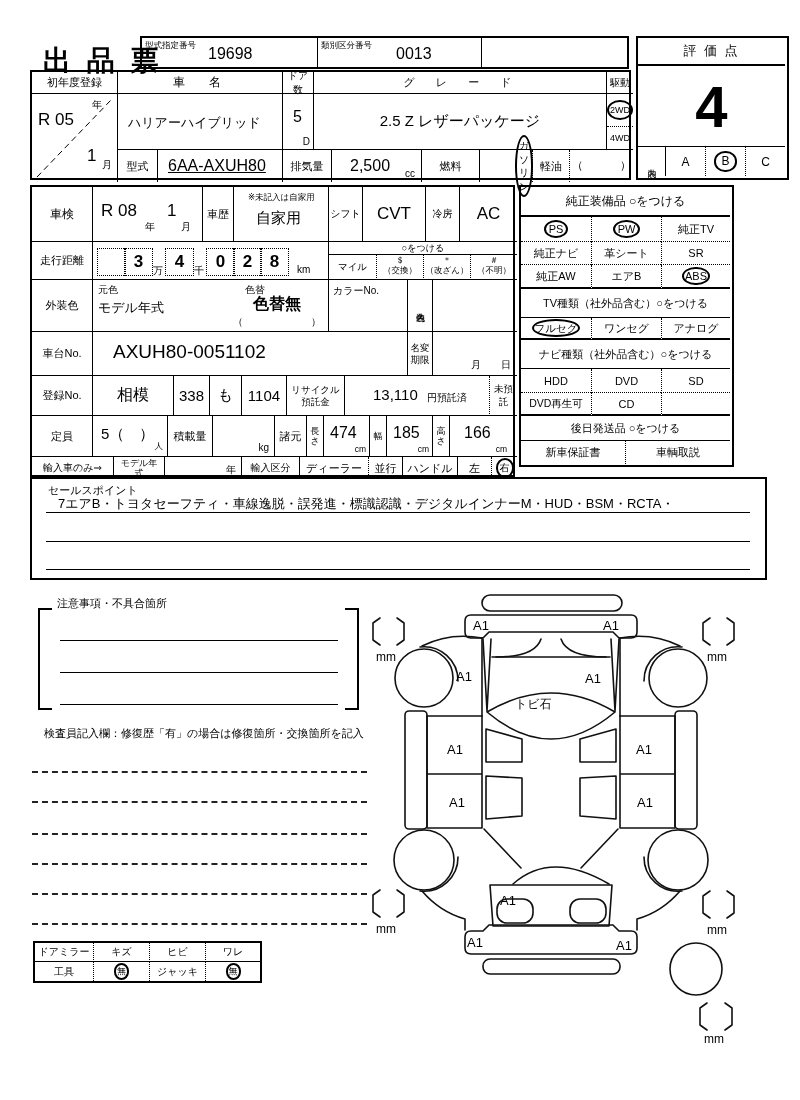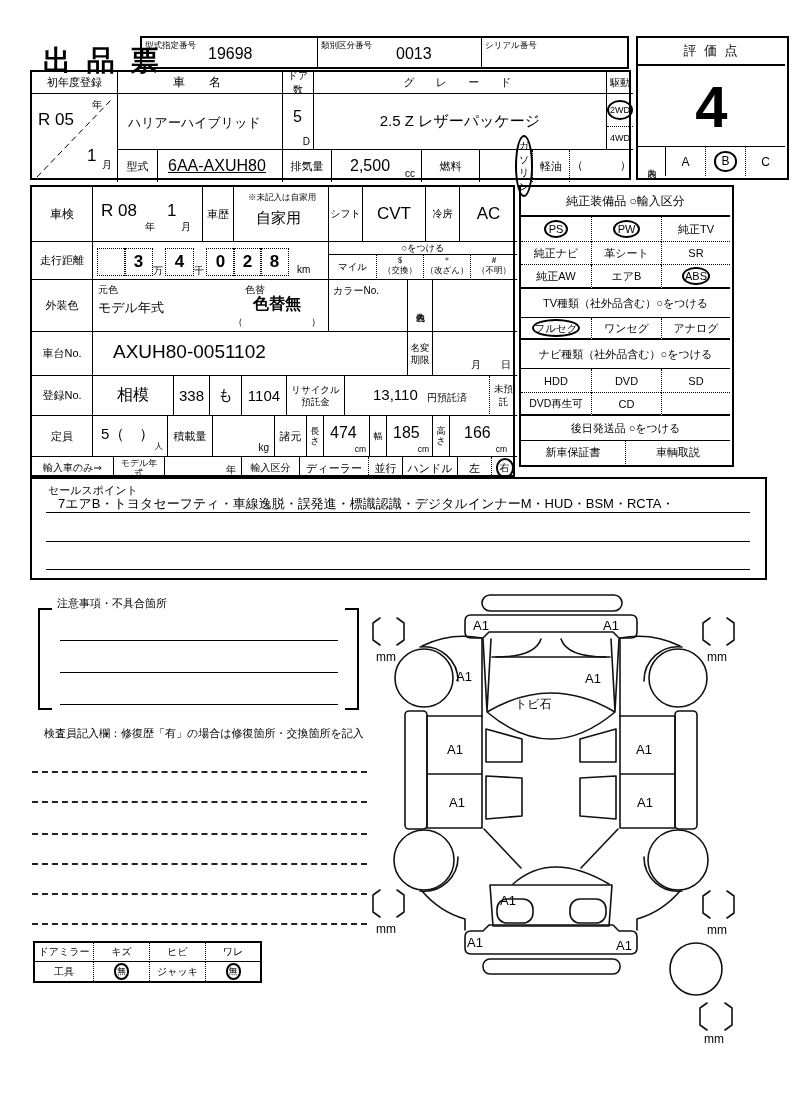--- a/index.html
+++ b/index.html
@@ -31,23 +31,20 @@
 
   <div class="c box" style="left:140px;top:36px;width:489px;height:33px;">
     <div class="c bR" style="left:0;top:0;width:176px;height:100%;">
       <span class="c tiny" style="left:3px;top:2px;">型式指定番号</span>
       <span class="c" style="left:66px;top:7px;font-size:16px;">19698</span>
     </div>
     <div class="c bR" style="left:176px;top:0;width:164px;height:100%;">
       <span class="c tiny" style="left:3px;top:2px;">類別区分番号</span>
       <span class="c" style="left:78px;top:7px;font-size:16px;">0013</span>
     </div>
-    <div class="c" style="left:340px;top:0;width:146px;height:100%;">
-      <span class="c tiny" style="left:3px;top:2px;">シリアル番号</span>
-    </div>
   </div>
 
   <div class="c box" style="left:30px;top:70px;width:601px;height:110px;">
 
     <div class="c bR bB ctr" style="left:0;top:0;width:86px;height:22px;font-size:11px;">初年度登録</div>
     <div class="c bR bB ctr" style="left:86px;top:0;width:165px;height:22px;font-size:12px;letter-spacing:6px;">車　名</div>
     <div class="c bR bB ctr" style="left:251px;top:0;width:31px;height:22px;font-size:10px;">ドア数</div>
     <div class="c bR bB ctr" style="left:282px;top:0;width:293px;height:22px;font-size:11px;letter-spacing:5px;">グ　レ　ー　ド</div>
     <div class="c bB ctr" style="left:575px;top:0;width:26px;height:22px;font-size:10px;">駆動</div>
 
@@ -110,21 +107,21 @@
   <div class="c box" style="left:30px;top:185px;width:485px;height:292px;">
 
     <div class="c bR bB ctr" style="left:0;top:0;width:61px;height:55px;font-size:12px;">車検</div>
     <div class="c bR bB" style="left:61px;top:0;width:110px;height:55px;">
       <span class="c" style="left:8px;top:14px;font-size:17px;">R 08</span>
       <span class="c lbl" style="left:52px;top:33px;">年</span>
       <span class="c" style="left:74px;top:14px;font-size:17px;">1</span>
       <span class="c lbl" style="left:88px;top:33px;">月</span>
     </div>
     <div class="c bR bB ctr" style="left:171px;top:0;width:31px;height:55px;font-size:11px;">車歴</div>
-    <div class="c bR bB" style="left:202px;top:0;width:95px;height:55px;font-family:Liberation Serif, serif;">
+    <div class="c bR bB" style="left:202px;top:0;width:95px;height:55px;">
       <span class="c tiny" style="left:14px;top:5px;">※未記入は自家用</span>
       <span class="c" style="left:22px;top:22px;font-size:15px;">自家用</span>
     </div>
     <div class="c bR bB ctr" style="left:297px;top:0;width:34px;height:55px;font-size:10px;">シフト</div>
     <div class="c bR bB ctr" style="left:331px;top:0;width:63px;height:55px;font-size:17px;">CVT</div>
     <div class="c bR bB ctr" style="left:394px;top:0;width:34px;height:55px;font-size:10px;">冷房</div>
     <div class="c bB ctr" style="left:428px;top:0;width:57px;height:55px;font-size:17px;">AC</div>
 
     <div class="c bR bB ctr" style="left:0;top:55px;width:61px;height:38px;font-size:11px;">走行距離</div>
     <div class="c bR bB" style="left:61px;top:55px;width:236px;height:38px;">
@@ -234,21 +231,21 @@
 
   <div class="c box" style="left:30px;top:477px;width:737px;height:103px;">
     <span class="c" style="left:16px;top:4px;font-size:11px;">セールスポイント</span>
     <span class="c" style="left:26px;top:16px;font-size:13px;">7エアB・トヨタセーフティ・車線逸脱・誤発進・標識認識・デジタルインナーM・HUD・BSM・RCTA・</span>
     <div class="hline" style="left:14px;top:33px;width:704px;"></div>
     <div class="hline" style="left:14px;top:62px;width:704px;"></div>
     <div class="hline" style="left:14px;top:90px;width:704px;"></div>
   </div>
 
   <div class="c box" style="left:519px;top:185px;width:215px;height:282px;">
-    <div class="c bB2 ctr" style="left:0;top:0;width:209px;height:30px;font-size:12px;">純正装備品 ○輸入区分</div>
+    <div class="c bB2 ctr" style="left:0;top:0;width:209px;height:30px;font-size:12px;">純正装備品 ○をつける</div>
     <div class="c dB ctr" style="left:0;top:30px;width:70px;height:25px;">
         <span class="circ" style="font-size:11px;">PS</span>
       </div>
     <div class="c dL dB ctr" style="left:70px;top:30px;width:70px;height:25px;">
         <span class="circ" style="font-size:11px;">PW</span>
       </div>
     <div class="c dL dB ctr" style="left:140px;top:30px;width:69px;height:25px;font-size:11px;">純正TV</div>
     <div class="c dB ctr" style="left:0;top:55px;width:70px;height:23px;font-size:11px;font-family:Liberation Mono, monospace;">純正ナビ</div>
     <div class="c dL dB ctr" style="left:70px;top:55px;width:70px;height:23px;font-size:11px;text-align:center;">革シート</div>
     <div class="c dL dB ctr" style="left:140px;top:55px;width:69px;height:23px;font-size:11px;">SR</div>

